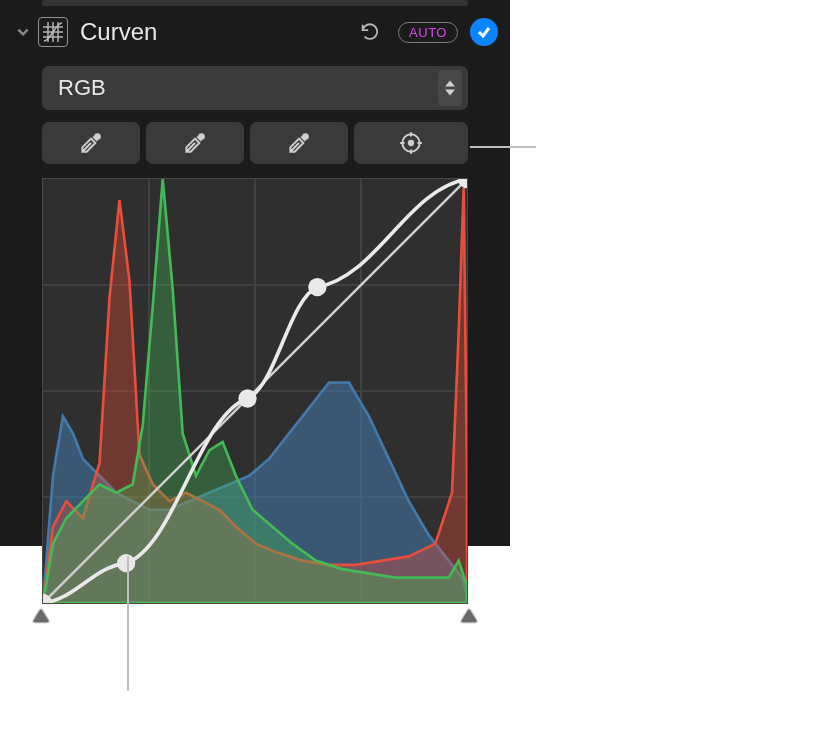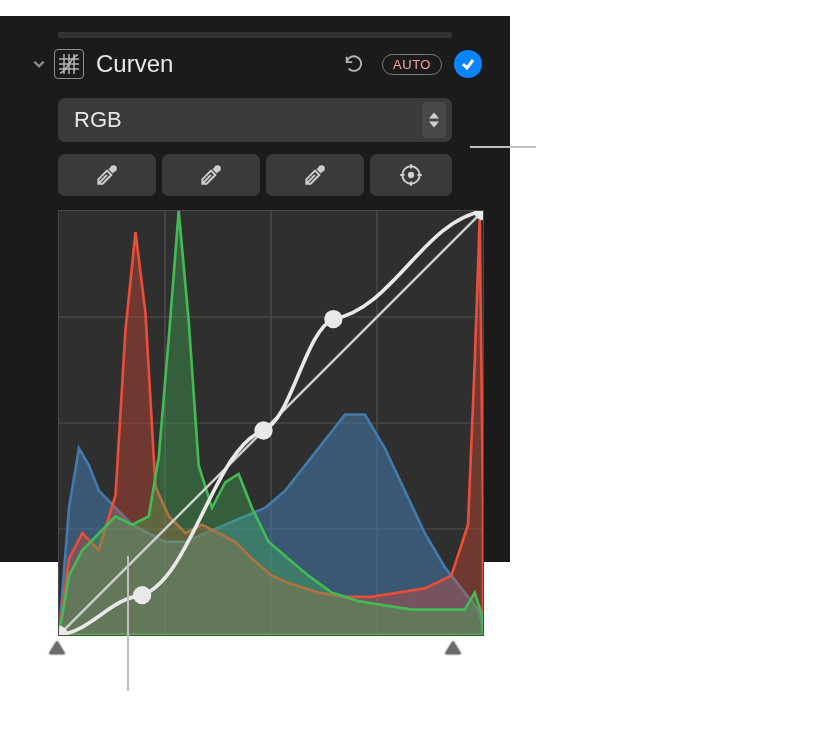--- a/index.html
+++ b/index.html
@@ -6,25 +6,25 @@
     body {
       font-family: -apple-system, BlinkMacSystemFont, "Helvetica Neue", sans-serif;
       background: #fff;
       width: 814px;
       height: 745px;
       position: relative;
     }
     .panel {
       position: absolute;
       left: 0;
-      top: 16px;
+      top: 0;
       width: 510px;
       height: 546px;
       background: #1b1b1b;
-      padding: 16px;
+      padding: 0;
     }
     .slim-bar {
       height: 6px;
       margin: 0 42px 0 42px;
       background: #333333;
       border-radius: 2px;
     }
     .header-row {
       display: flex;
       align-items: center;
@@ -55,21 +55,21 @@
       color: #e7e7e7;
       font-size: 24px;
       font-weight: 400;
       margin-left: 6px;
       flex: 1;
     }
     .reset-icon { color: #b7b7b7; display: flex; align-items: center; padding: 4px; }
     .reset-icon svg { width: 22px; height: 22px; stroke: currentColor; fill: none; stroke-width: 2; }
     .auto-pill {
       border: 1.5px solid #7c7c7c;
-      color: #fca5a5;
+      color: #d946ef;
       border-radius: 12px;
       font-size: 13px;
       letter-spacing: 0.5px;
       padding: 2px 10px;
       margin-left: 7px;
     }
     .check-circle {
       width: 28px;
       height: 28px;
       background: #0a84ff;

